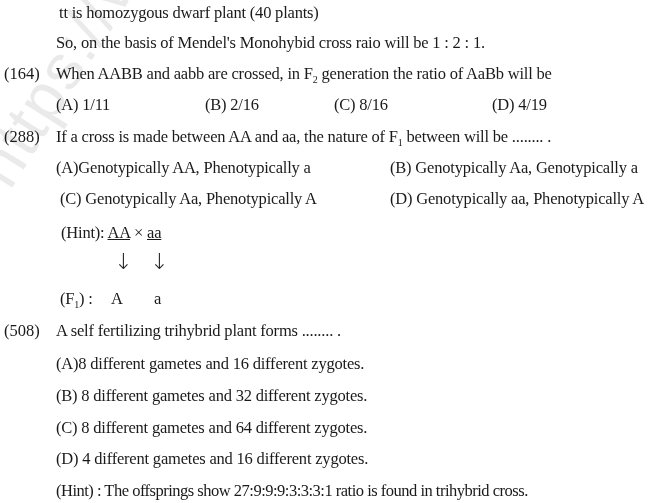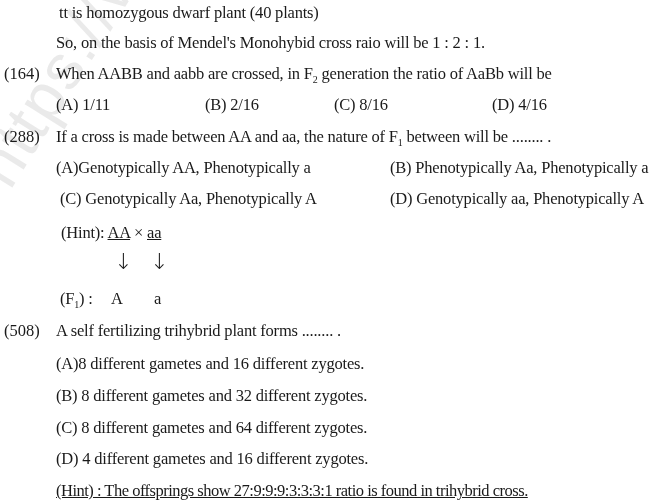--- a/index.html
+++ b/index.html
@@ -64,30 +64,30 @@
 <div class="line" style="left:56px; top:33px;">So, on the basis of Mendel's Monohybid cross raio will be 1 : 2 : 1.</div>
 
 <div>
   <div class="qnum" style="top:64px;">(164)</div>
   <div class="line" style="left:56px; top:64px;">
     <span>When AABB and aabb are crossed, in F</span><sub>2</sub><span> generation the ratio of AaBb will be</span>
   </div>
   <div class="line" style="left:56px; top:95px;">(A) 1/11</div>
   <div class="line" style="left:205px; top:95px;font-family:Liberation Serif, serif;">(B) 2/16</div>
   <div class="line" style="left:334px; top:95px;">(C) 8/16</div>
-  <div class="line" style="left:492px; top:95px;">(D) 4/16</div>
+  <div class="line" style="left:492px; top:95px;">(D) 4/19</div>
 </div>
 
 <div>
   <div class="qnum" style="top:127px;">(288)</div>
   <div class="line" style="left:56px; top:127px;">
     <span>If a cross is made between AA and aa, the nature of F</span><sub>1</sub><span> between will be  ........ .</span>
   </div>
   <div class="line" style="left:56px; top:158px;">(A)Genotypically AA, Phenotypically a</div>
-  <div class="line" style="left:390px; top:158px;">(B) Phenotypically Aa, Phenotypically a</div>
+  <div class="line" style="left:390px; top:158px;">(B) Genotypically Aa, Genotypically a</div>
   <div class="line" style="left:60px; top:189px;">(C) Genotypically Aa, Phenotypically A</div>
   <div class="line" style="left:390px; top:189px;">(D) Genotypically aa, Phenotypically A</div>
 
   <div>
     <div class="line" style="left:61px; top:223px;">
       <span>(Hint): </span><span class="u">AA</span><span> × </span><span class="u">aa</span>
     </div>
     <div class="arrow" style="left:114px; top:251px;">↓</div>
     <div class="arrow" style="left:150px; top:251px;">↓</div>
     <div class="line" style="left:60px; top:289px;">
@@ -98,14 +98,14 @@
   </div>
 </div>
 
 <div>
   <div class="qnum" style="top:321px;">(508)</div>
   <div class="line" style="left:56px; top:321px;">A self fertilizing trihybrid plant forms ........ .</div>
   <div class="line" style="left:56px; top:354px;">(A)8 different gametes and 16 different zygotes.</div>
   <div class="line" style="left:56px; top:386px;">(B) 8 different gametes and 32 different zygotes.</div>
   <div class="line" style="left:56px; top:418px;text-align:center;">(C) 8 different gametes and 64 different zygotes.</div>
   <div class="line" style="left:56px; top:449px;">(D) 4 different gametes and 16 different zygotes.</div>
-  <div class="line" style="left:56px; top:481px; letter-spacing:-0.5px;text-decoration:underline;">(Hint) : The offsprings show 27:9:9:9:3:3:3:1 ratio is found in trihybrid cross.</div>
+  <div class="line" style="left:56px; top:481px; letter-spacing:-0.5px;">(Hint) : The offsprings show 27:9:9:9:3:3:3:1 ratio is found in trihybrid cross.</div>
 </div>
 
 </body></html>

